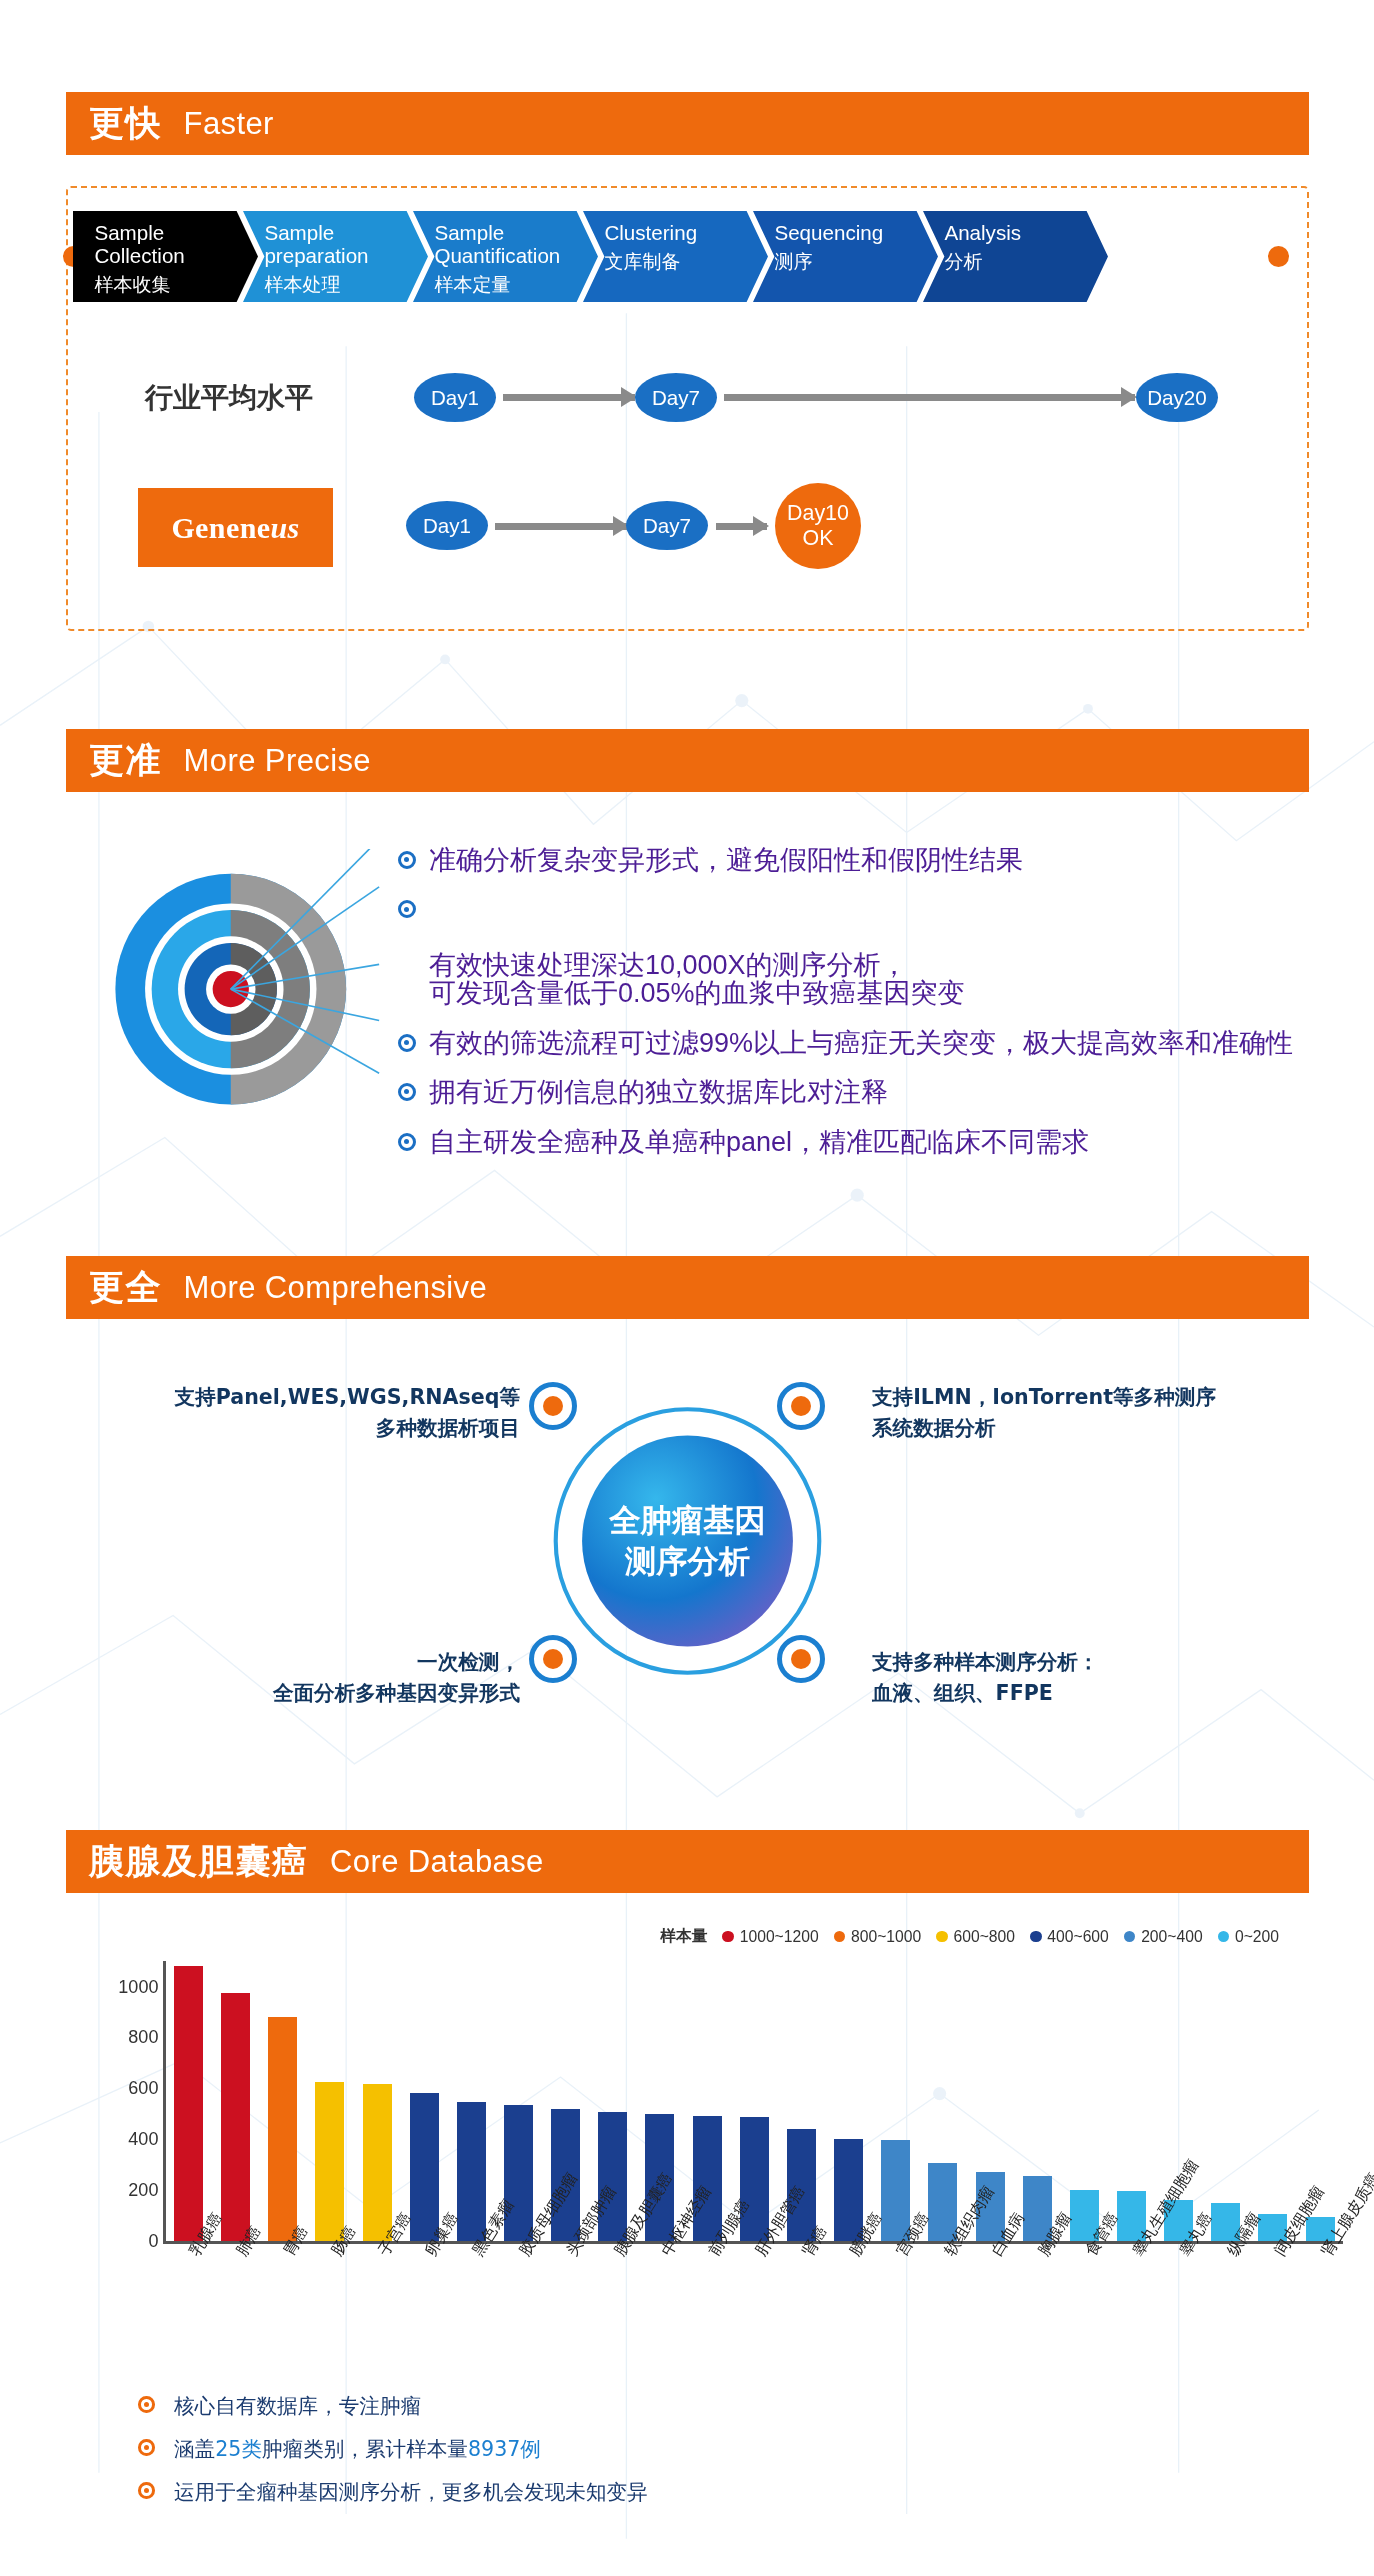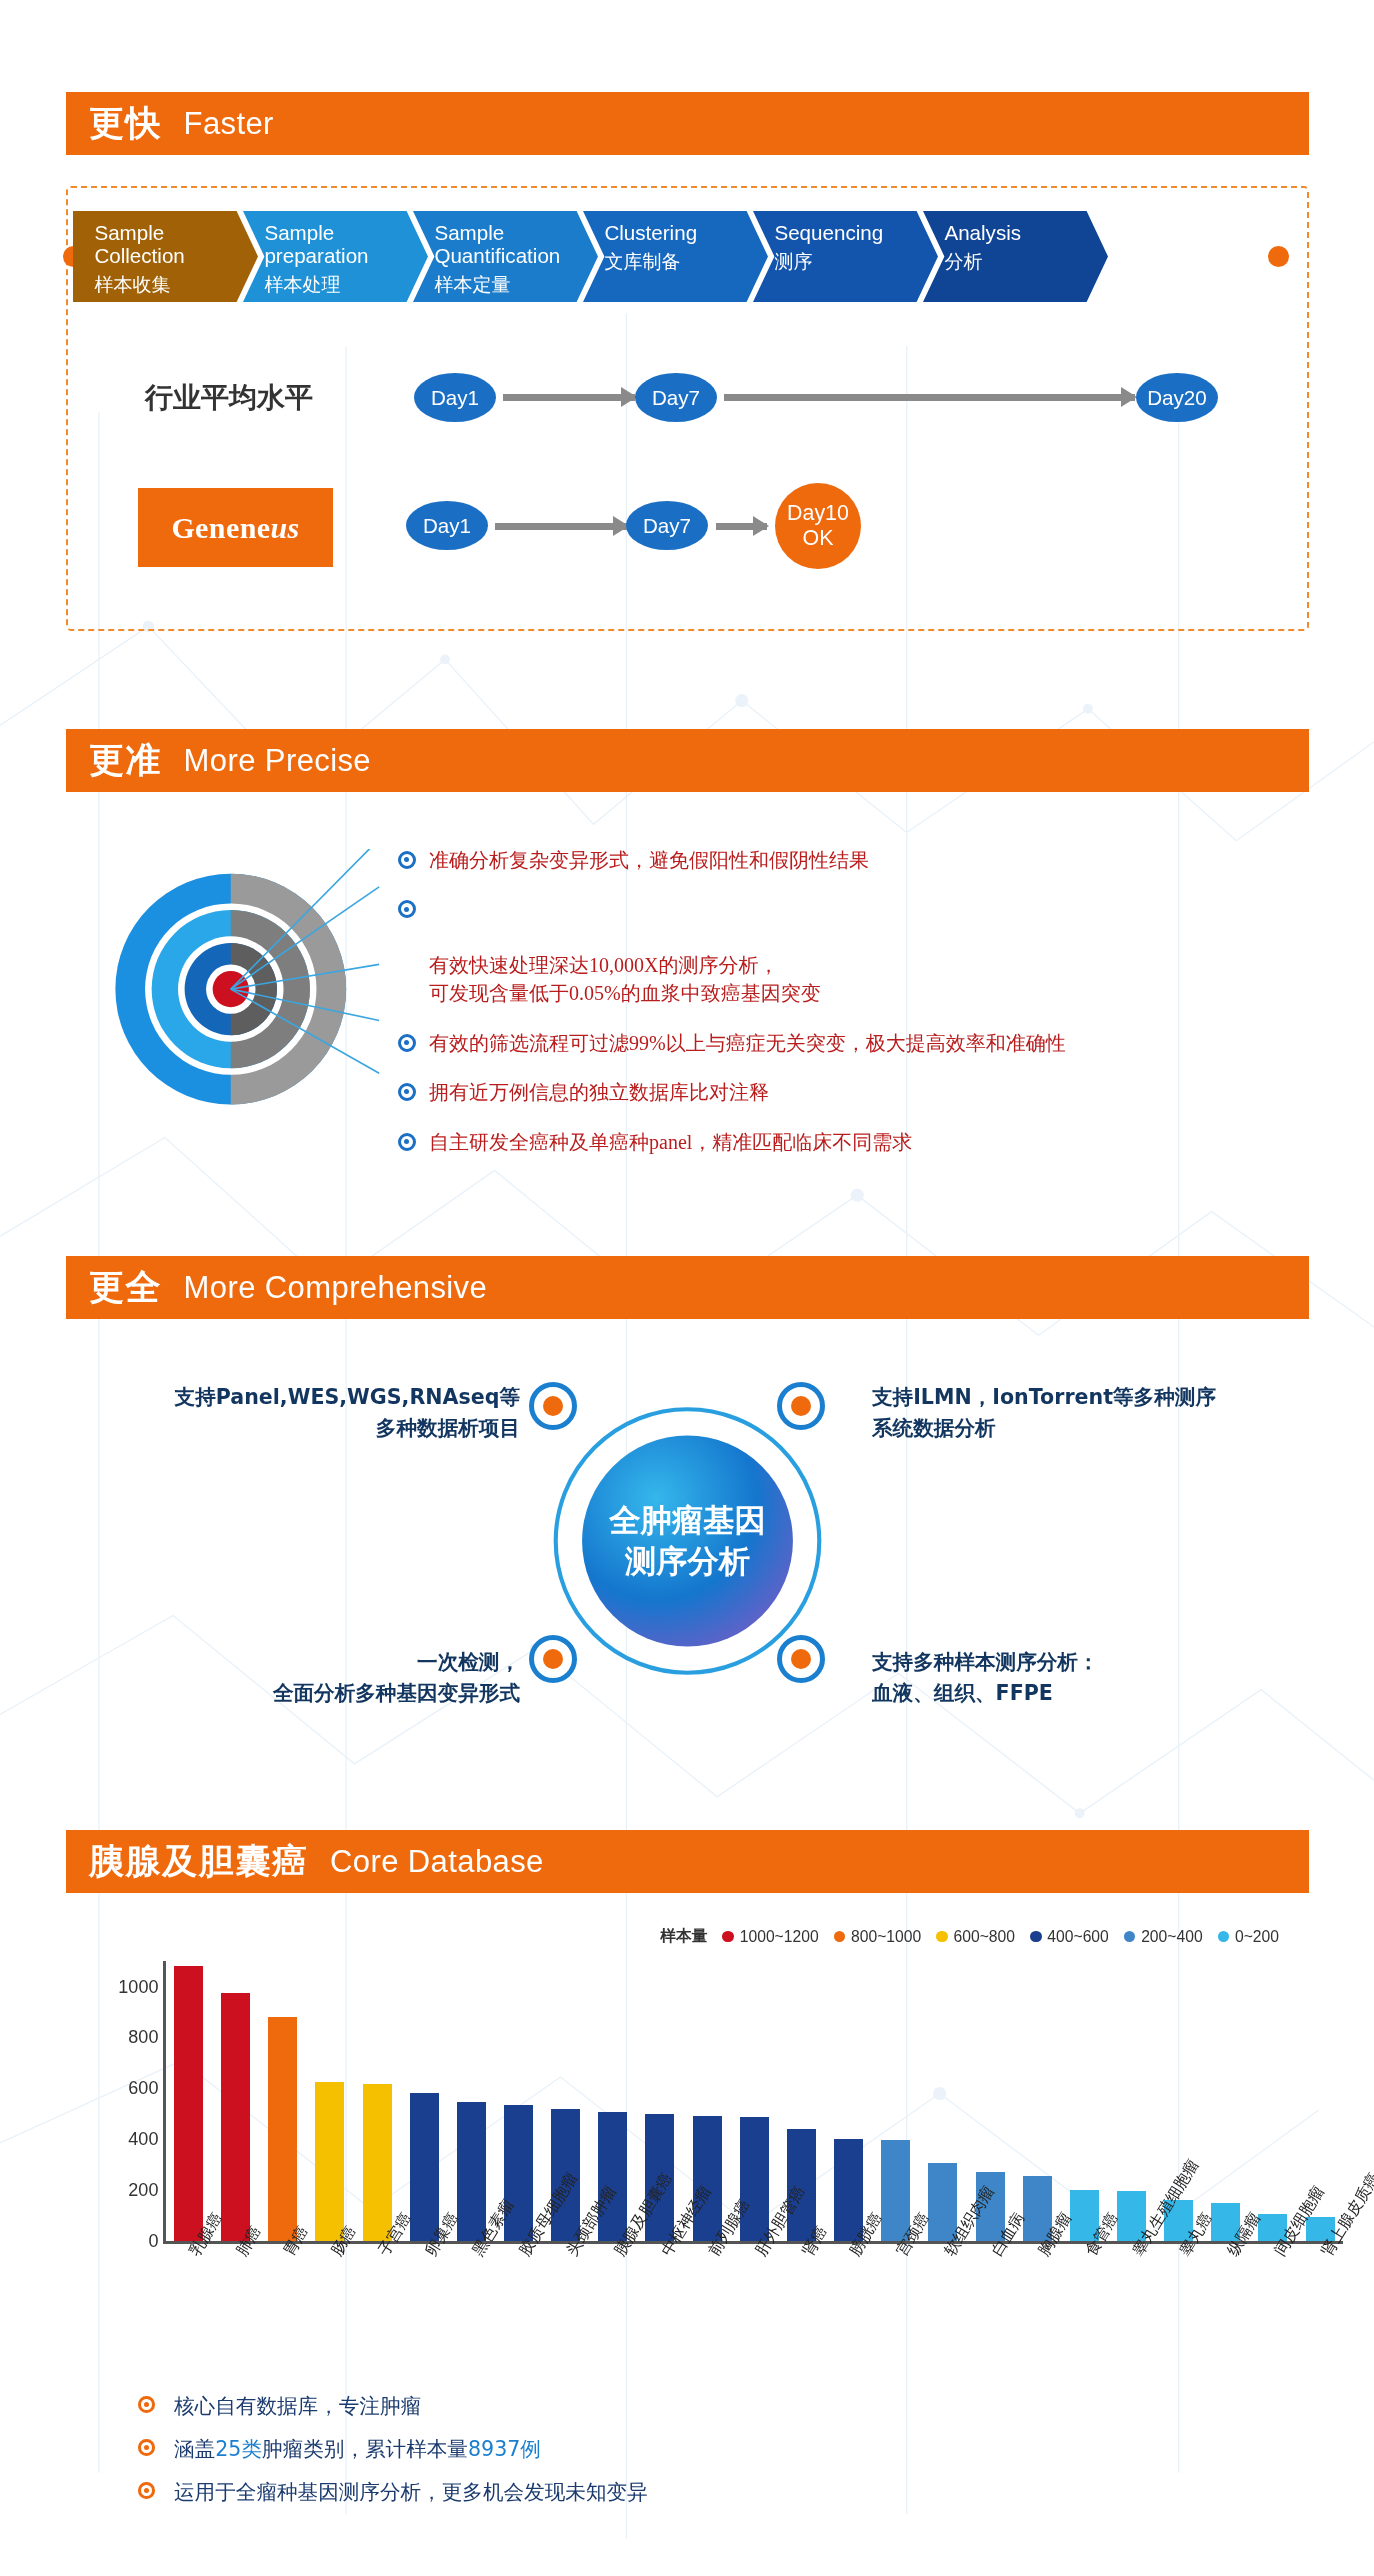--- a/index.html
+++ b/index.html
@@ -78,22 +78,22 @@
   .logo-box {
     position:absolute; left:138px; top:488px; width:195px; height:79px;
     background:#ee6a0d; color:#fff; display:flex; align-items:center; justify-content:center;
     font-size:30px; font-weight:bold; letter-spacing:0.4px;
     font-family:"Liberation Serif", serif;
   }
 
   
   #sec2-bar { left:66px; top:729px; width:1243px; }
   .precise-list { position:absolute; left:429px; top:846px; width:874px; }
-  .p-item { position:relative; margin-bottom:21.4px; font-size:20px; color:#b91c1c; line-height:28px;
-            font-family:Liberation Serif, serif; }
+  .p-item { position:relative; margin-bottom:21.4px; font-size:27px; color:#4c1d95; line-height:28px;
+            font-family:Liberation Sans, sans-serif; }
   .p-bullet {
     position:absolute; left:-31px; top:5px; width:18px; height:18px;
     border-radius:50%; border:3.3px solid #1b6fc4; background:#fff;
   }
   .p-bullet:after{ content:""; position:absolute; left:3.3px; top:3.3px; width:5px;height:5px;border-radius:50%;background:#1b6fc4;}
 
   
   #radar { position:absolute; left:107px; top:849px; width:297px; height:272px; }
 
   
@@ -168,21 +168,21 @@
   <div class="sec-bar" id="sec1-bar">
     <span class="cn">更快</span>
     <span class="en">Faster</span>
   </div>
 
   <div id="sec1-box"></div>
   <div class="dot-end" id="dot-left"></div>
   <div class="dot-end" id="dot-right"></div>
 
   <div class="chev-row">
-    <div class="chev" style="background:#a16207">
+    <div class="chev" style="background:#000000">
       <div class="en">Sample Collection</div>
       <div class="cn">样本收集</div>
     </div>
     <div class="chev" style="background:#1f91d6">
       <div class="en">Sample preparation</div>
       <div class="cn">样本处理</div>
     </div>
     <div class="chev" style="background:#1a7ccb">
       <div class="en">Sample Quantification</div>
       <div class="cn">样本定量</div>

